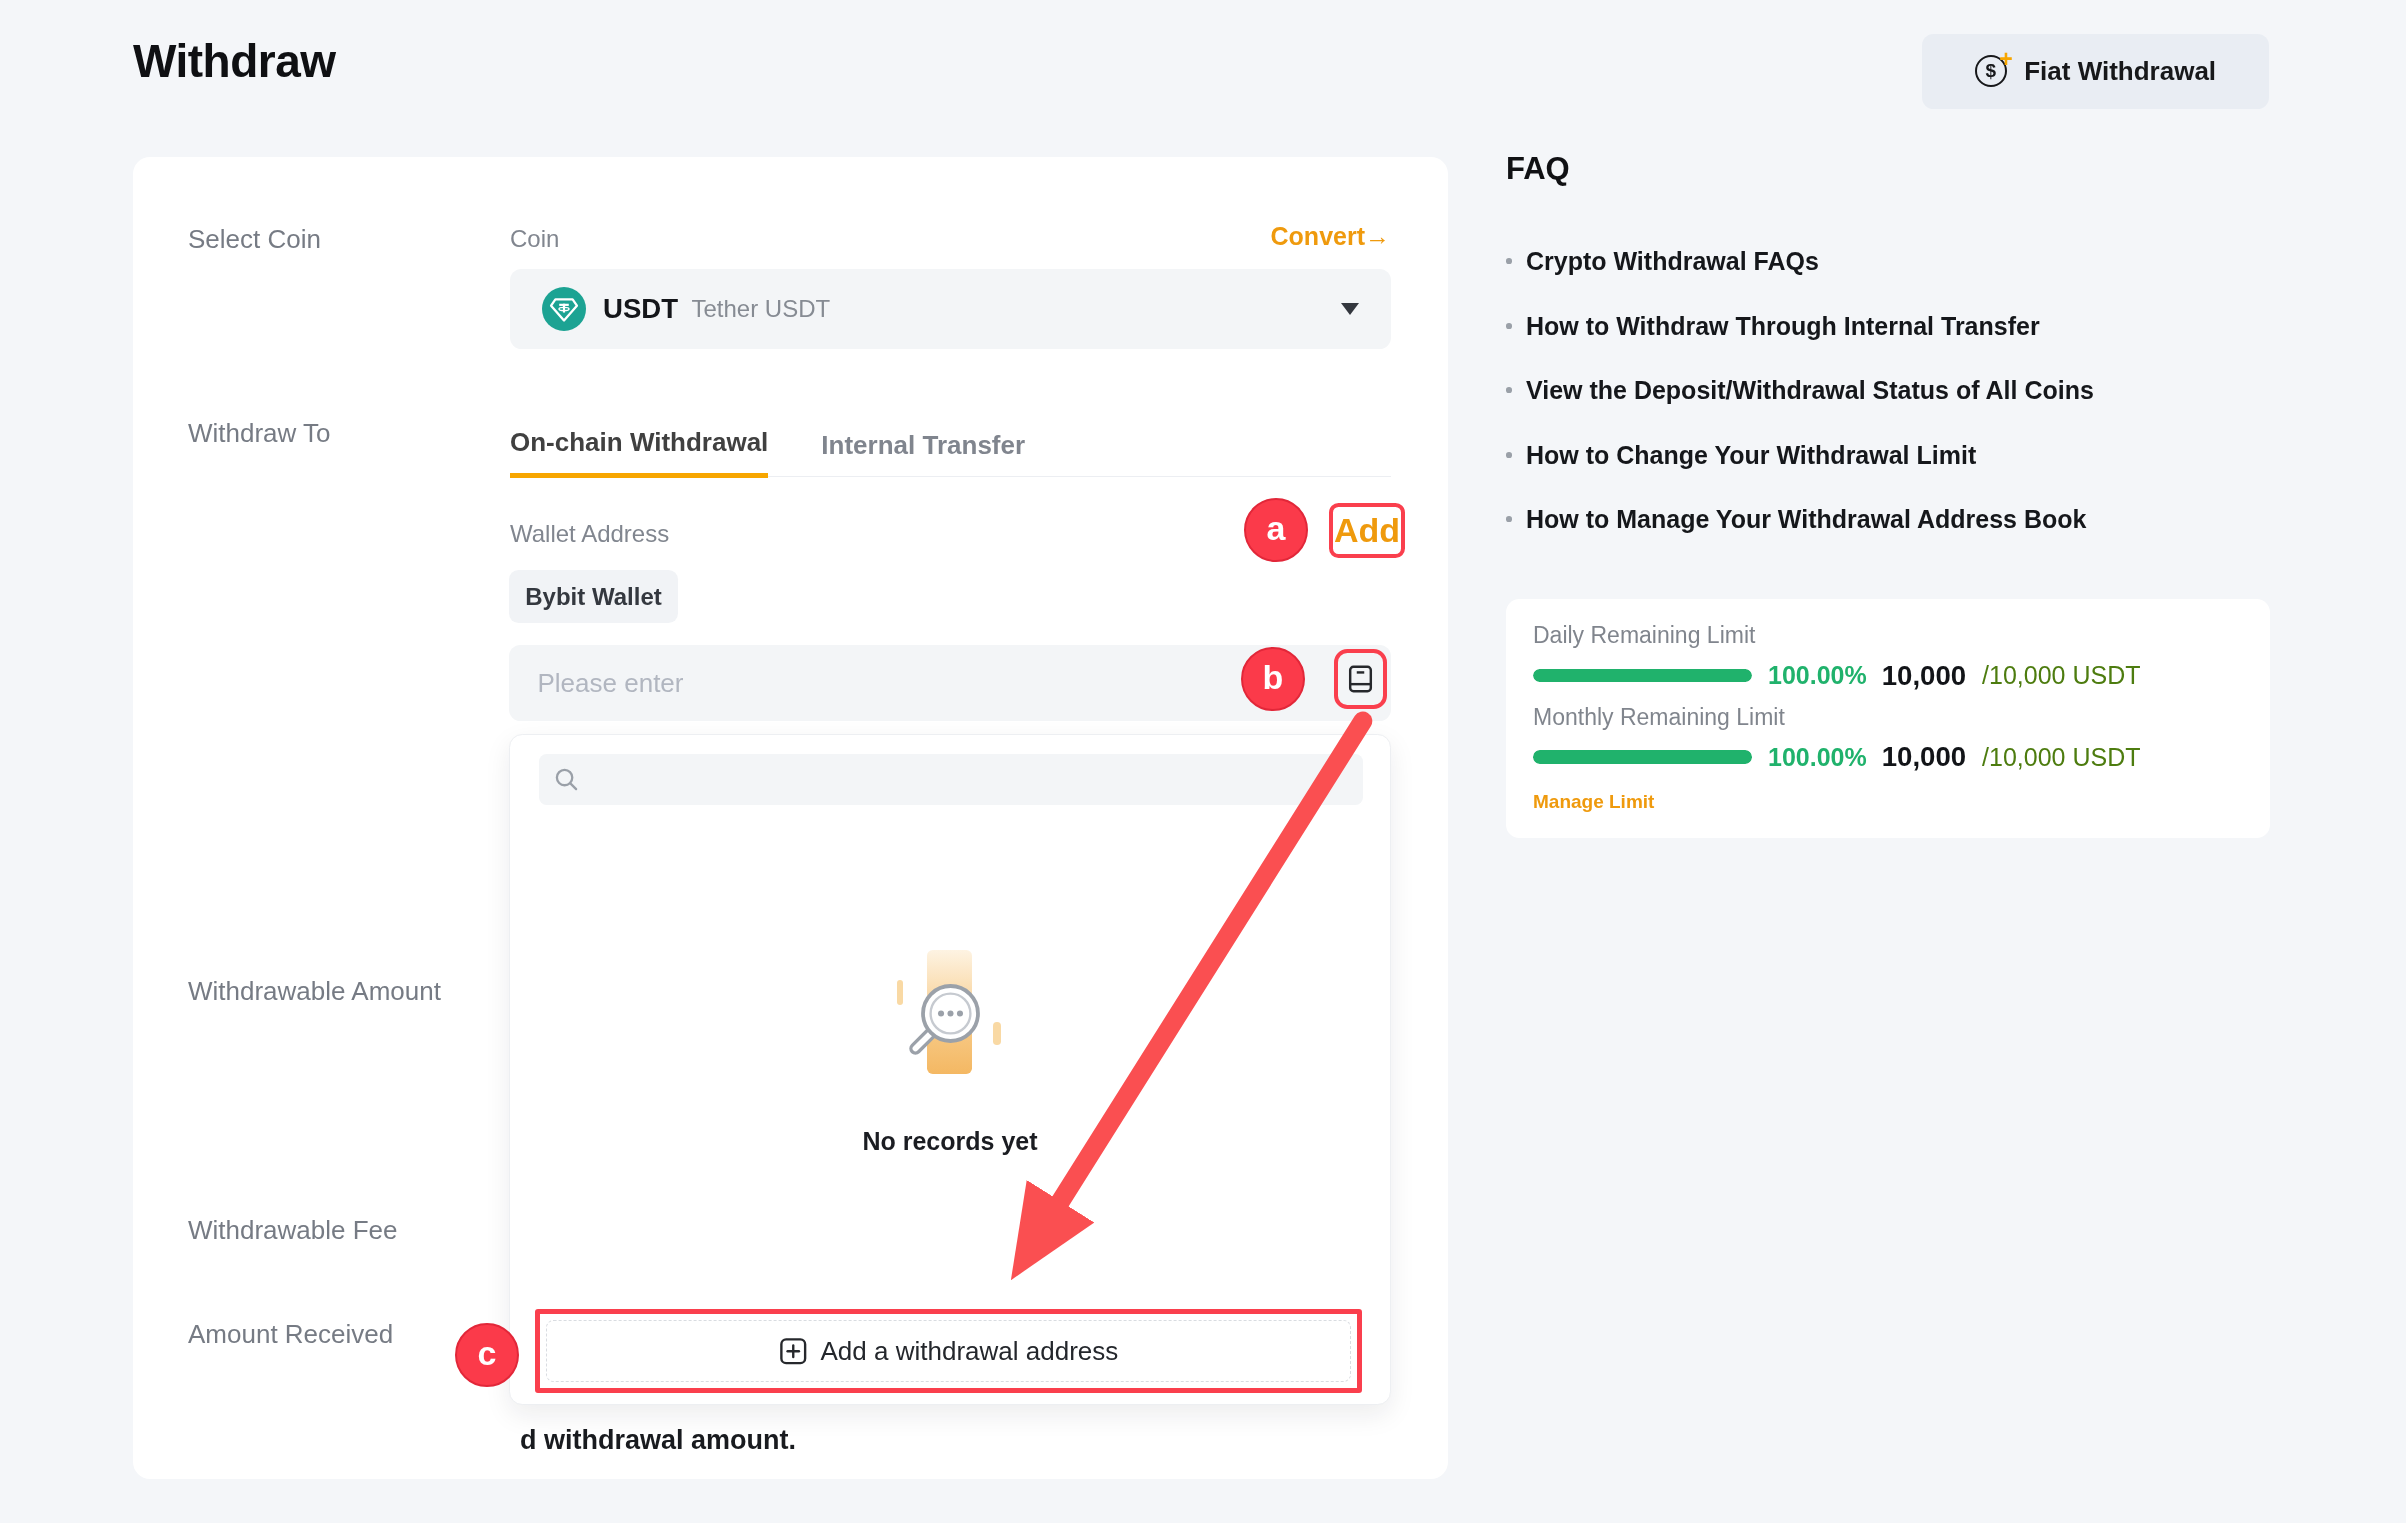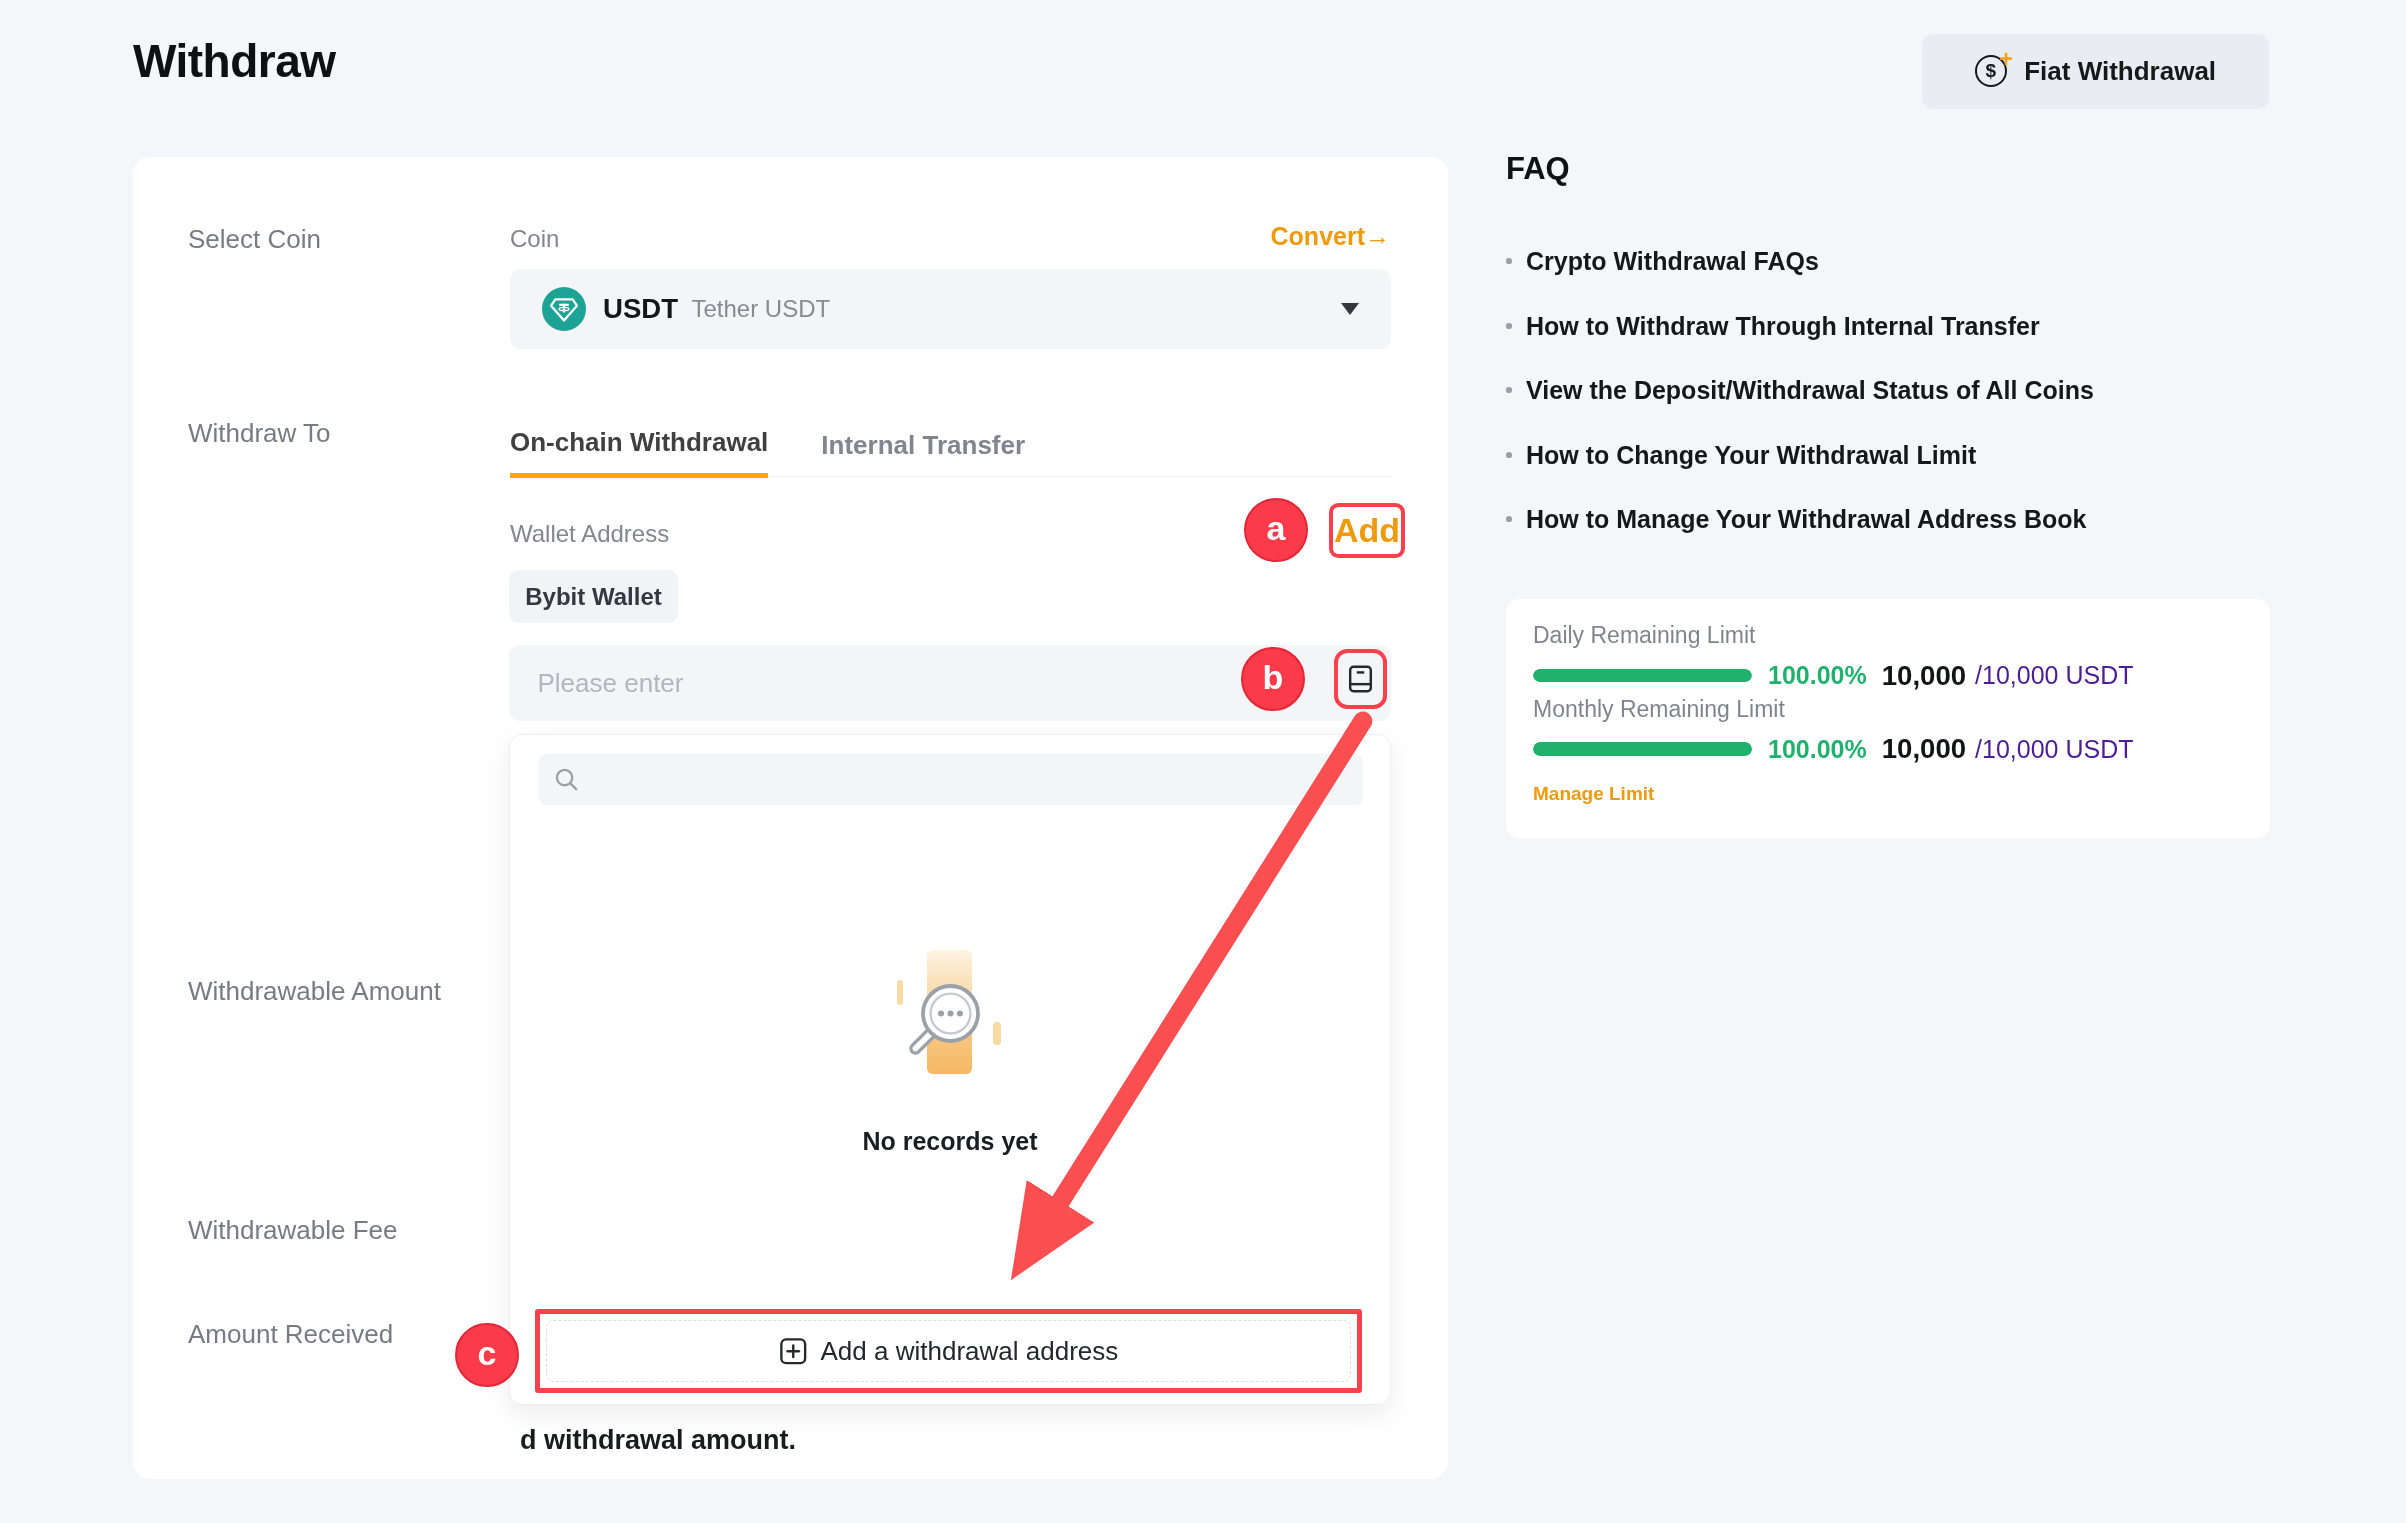--- a/index.html
+++ b/index.html
@@ -119,22 +119,22 @@
   .faq li .dot { width:5.7px; height:5.7px; border-radius:50%; background:#9aa0a8; margin-right:14.3px; flex:none; }
   .faq li .txt { font-size:25px; font-weight:700; color:#15171b; }
 
   .limits { left:1506px; top:599px; width:764px; height:239px; background:#fff; border-radius:13.3px; padding:23px 27px; }
   .lim-label { font-size:23px; color:#80858d; }
   .lim-row { display:flex; align-items:center; margin-top:10.5px; }
   .bar-track { width:219px; height:13.3px; border-radius:6.7px; background:#e7f6ee; overflow:hidden; margin-right:16px; }
   .bar-fill { height:100%; border-radius:6.7px; background:#20b26c; }
   .pct { font-size:25px; font-weight:700; color:#20b26c; margin-right:15px; }
   .amt { font-size:27.6px; font-weight:800; color:#121418; }
-  .amt-total { font-size:25px; color:#4c1d95; margin-left:9px; }
-  .lim-label.second { margin-top:4px; }
+  .amt-total { font-size:25px; color:#4d7c0f; margin-left:16px; }
+  .lim-label.second { margin-top:12px; }
   .manage { margin-top:18px; font-size:19px; font-weight:700; color:#ef9a0d; cursor:pointer; }
 
   .arrow-svg { position:absolute; left:0; top:0; z-index:5; pointer-events:none; }
 </style>
 </head>
 <body>
 
 <h1 class="abs page-title">Withdraw</h1>
 
 <div class="abs fiat-btn">

